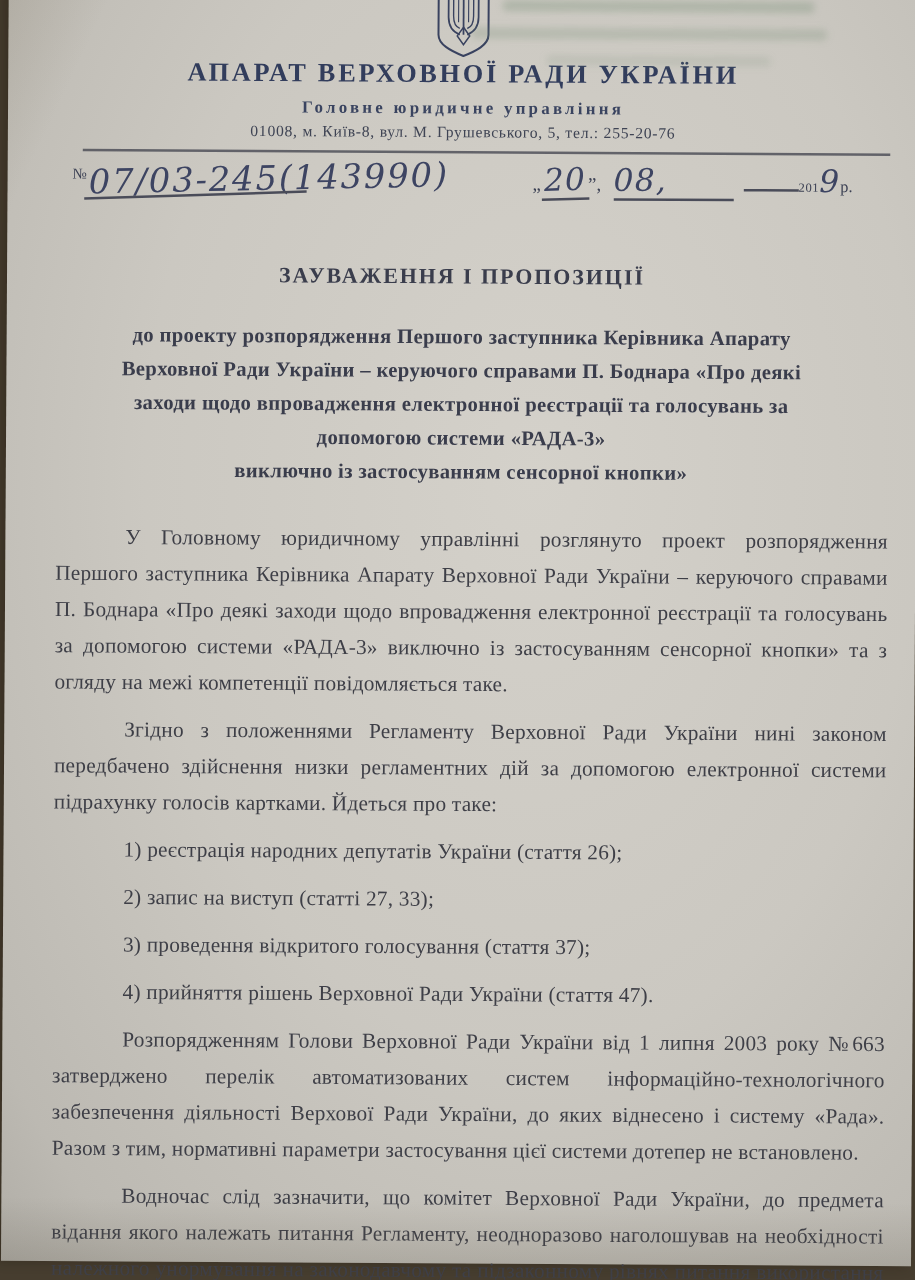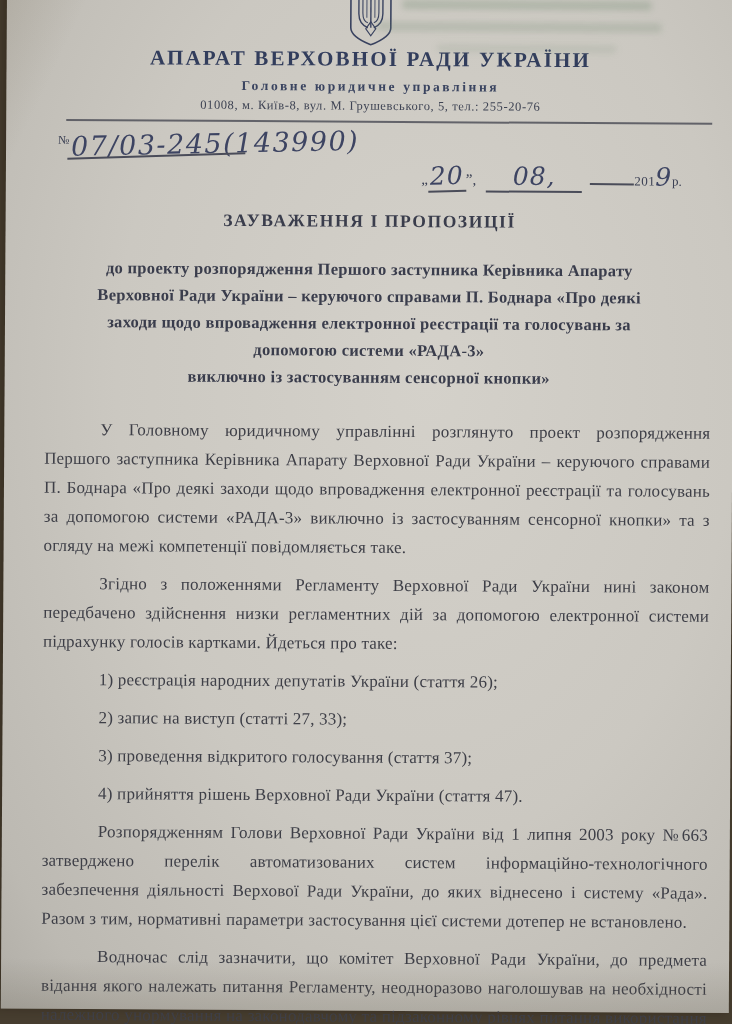--- a/index.html
+++ b/index.html
@@ -55,24 +55,24 @@
     font-size:27px;letter-spacing:1.5px;display:inline-block;
     transform:rotate(-1.5deg);position:relative;
   }
   .num-value::after{
     content:"";position:absolute;left:-4px;bottom:3px;width:178px;
     border-bottom:2px solid #4a4c59;transform:rotate(-.6deg);
   }
   .date-group{position:absolute;right:28px;top:4px;white-space:nowrap;font-size:13px;color:#3c4154;}
   .date-group .q{font-size:15px;}
   .dayspan{display:inline-block;border-bottom:2px solid #4a4c59;padding:0 2px;transform:rotate(-2deg);}
-  .monthspan{display:inline-block;border-bottom:2px solid #4a4c59;min-width:96px;text-align:center;margin-left:10px;margin-top:32px;}
+  .monthspan{display:inline-block;border-bottom:2px solid #4a4c59;min-width:96px;margin-left:10px;}
   .yearpad{display:inline-block;border-bottom:2px solid #4a4c59;min-width:44px;margin-left:8px;}
   .hand-day,.hand-month,.hand-year{font-size:25px;letter-spacing:1px;}
-  .printed-year{font-size:13px;letter-spacing:.5px;}
+  .printed-year{font-size:10px;letter-spacing:.5px;}
   .r-suffix{font-size:13px;}
   
   .smudge{position:absolute;border-radius:4px;filter:blur(3px);pointer-events:none;}
   .s1{left:395px;top:6px;width:250px;height:9px;background:rgba(110,135,110,.30);}
   .s2{left:370px;top:28px;width:285px;height:9px;background:rgba(110,135,110,.24);}
   .s3{left:430px;top:50px;width:180px;height:8px;background:rgba(110,135,110,.16);}
   
   .doc-title{
     text-align:center;margin-top:34px;
     font-size:17.5px;font-weight:bold;letter-spacing:1.6px;

